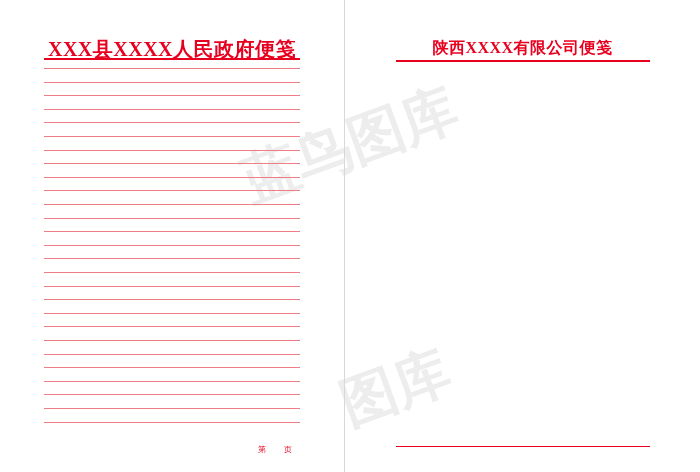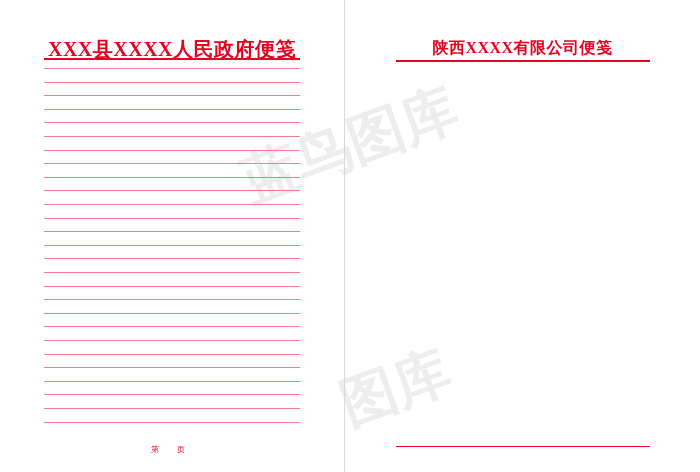--- a/index.html
+++ b/index.html
@@ -70,21 +70,21 @@
     left: 0;
     width: 256px;
     height: 1px;
     background: #f07c86;
   }
   .footer-left {
     position: absolute;
     left: 44px;
     top: 444px;
     width: 256px;
-    text-align: center;
+    text-align: right;
     color: #e8001f;
     font-size: 8px;
     letter-spacing: 8px;
     font-family: "Liberation Serif", serif;
   }
 
   
   .sheet-right {
     position: absolute;
     left: 345px;

